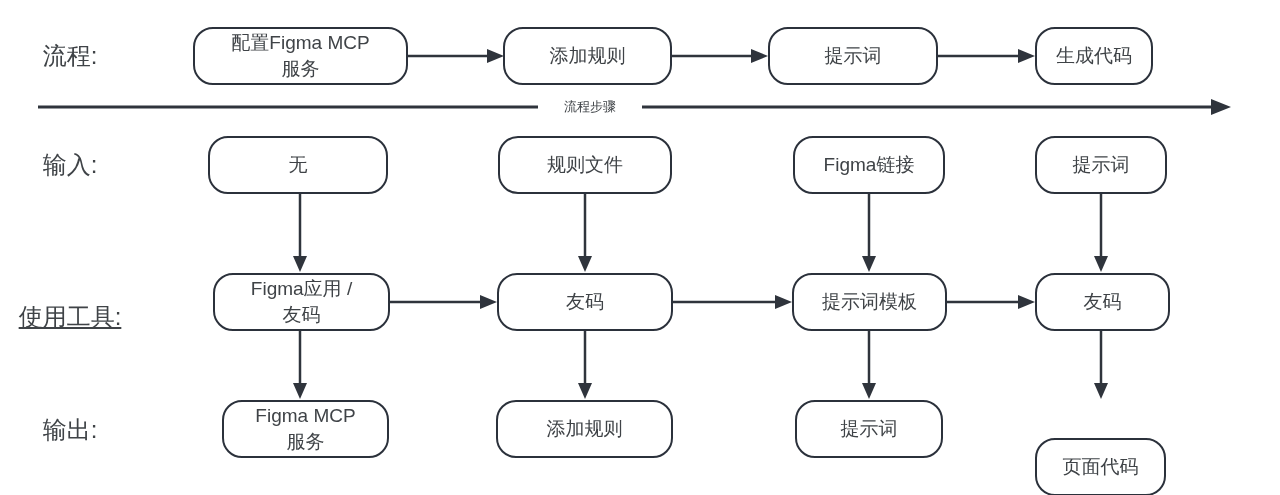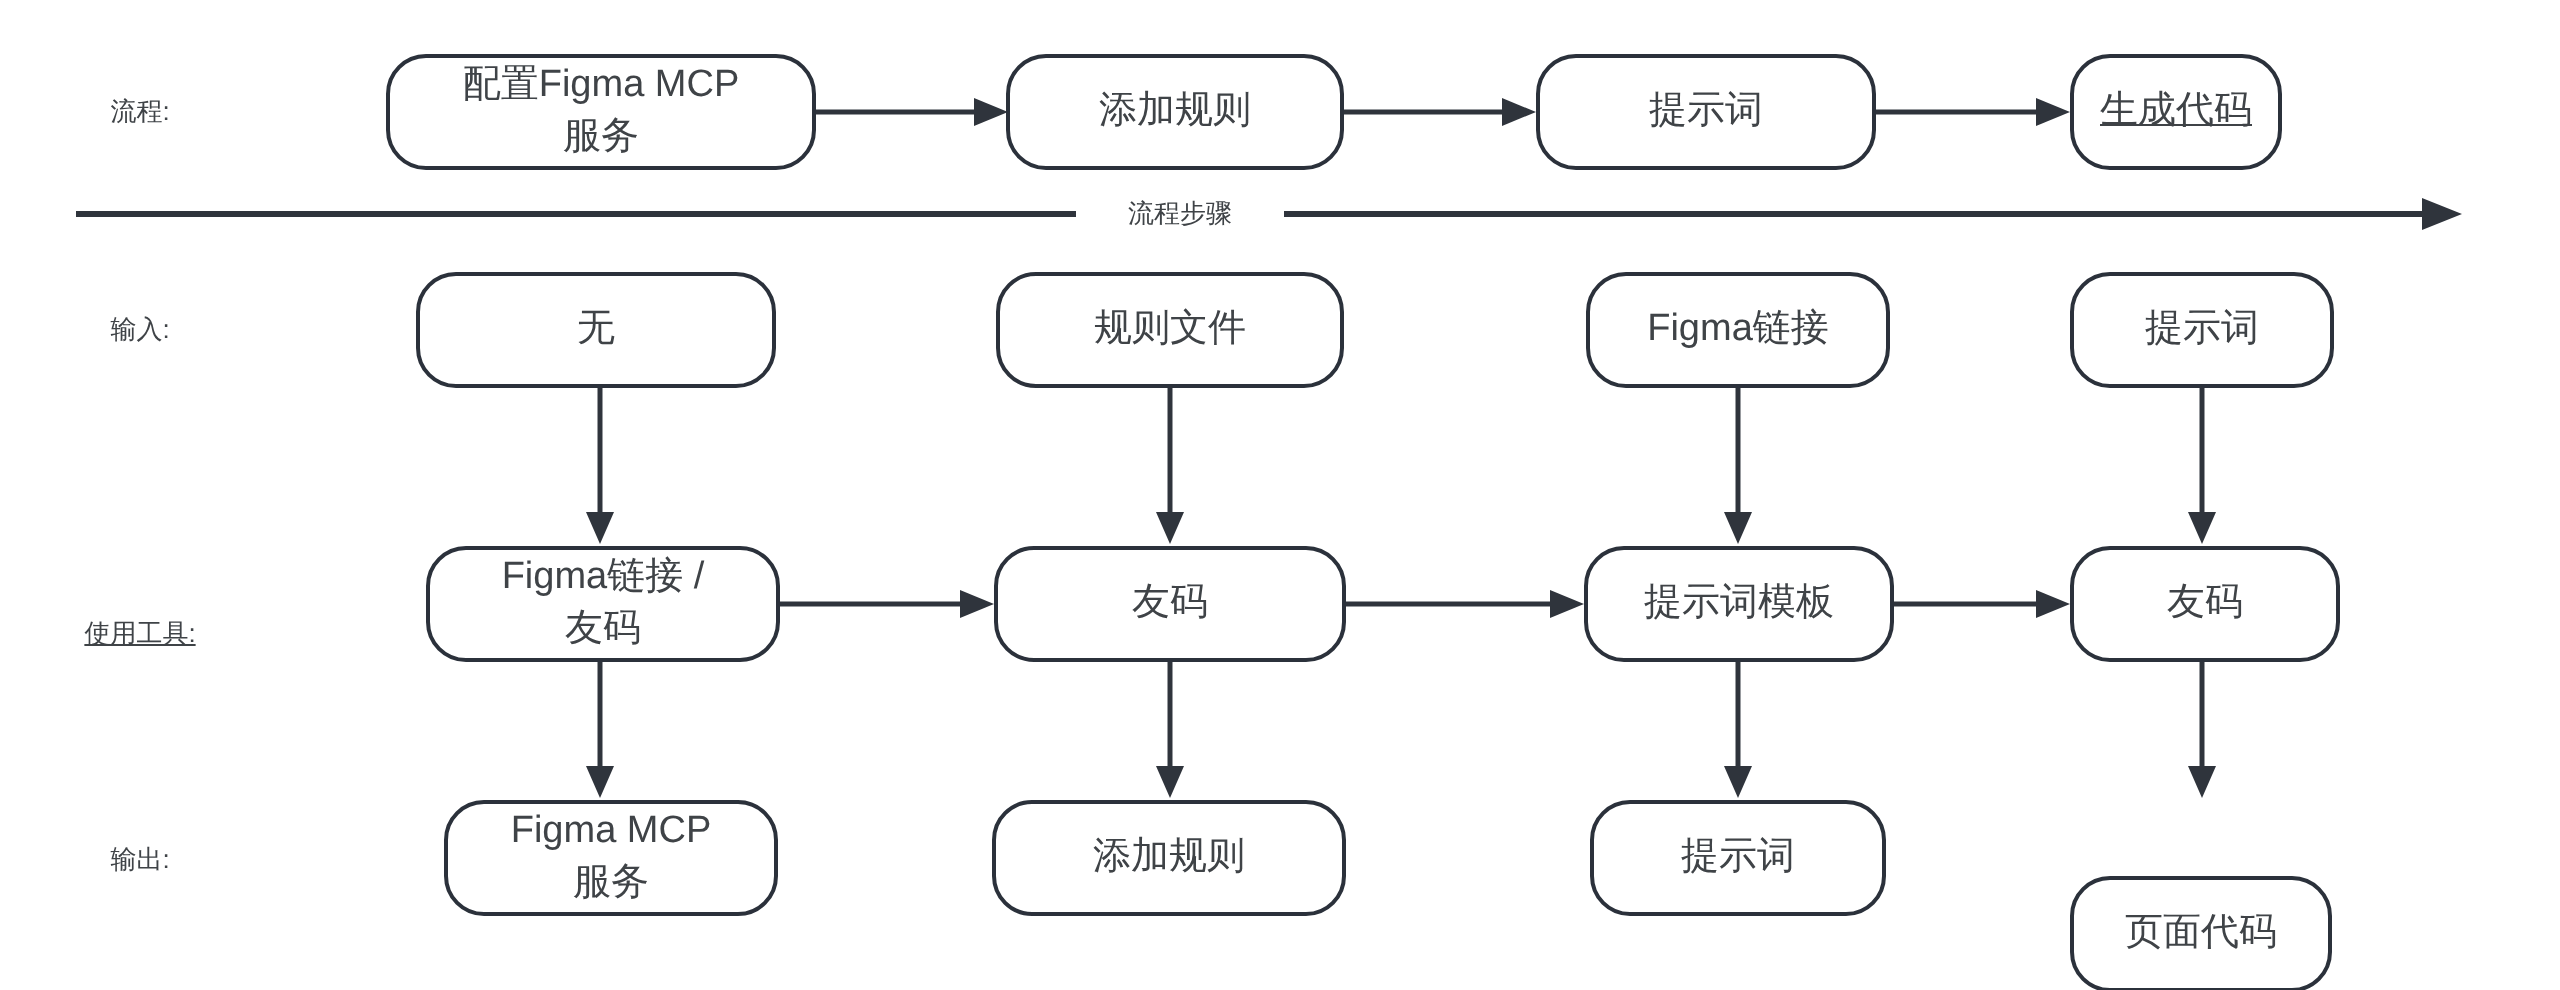--- a/index.html
+++ b/index.html
@@ -16,42 +16,42 @@
     font-family:"Liberation Sans", sans-serif;
     color:var(--text);
     overflow:hidden;
   }
   .arrows{position:absolute;left:0;top:0;width:1280px;height:495px;}
   .arrows line{stroke:var(--arrow);stroke-width:2.5;}
   .arrows line.axis{stroke-width:3;}
   .arrows polygon{fill:var(--arrow);}
   .row-label{
     position:absolute;left:10px;width:120px;
-    font-size:13px;line-height:26px;text-align:center;
+    font-size:24px;line-height:26px;text-align:center;
     white-space:nowrap;
   }
   .node{
     position:absolute;height:58px;box-sizing:border-box;
     border:2.5px solid var(--node-border);
     border-radius:20px;
     background:var(--background);
     display:flex;align-items:center;justify-content:center;
     font-size:19px;line-height:26px;text-align:center;
     white-space:pre-line;
   }
   .axis-label{
     position:absolute;top:94px;left:538px;width:100px;
     font-size:13px;line-height:26px;text-align:center;
     background:var(--background);padding:0 2px;
   }
   
   .r1{top:27px;} .r2{top:136px;} .r3{top:273px;} .r4{top:400px;}
   
   .r1c1{left:193px;width:215px;} .r1c2{left:503px;width:169px;}
-  .r1c3{left:768px;width:170px;} .r1c4{left:1035px;width:106px;text-decoration:underline;}
+  .r1c3{left:768px;width:170px;} .r1c4{left:1035px;width:118px;}
   .r2c1{left:208px;width:180px;} .r2c2{left:498px;width:174px;}
   .r2c3{left:793px;width:152px;} .r2c4{left:1035px;width:132px;}
   .r3c1{left:213px;width:177px;} .r3c2{left:497px;width:176px;}
   .r3c3{left:792px;width:155px;} .r3c4{left:1035px;width:135px;}
   .r4c1{left:222px;width:167px;} .r4c2{left:496px;width:177px;}
   .r4c3{left:795px;width:148px;} .r4c4{left:1035px;width:131px;margin-top:38px;}
   
   .lr1{top:43px;} .lr2{top:152px;} .lr3{top:304px;text-decoration:underline;} .lr4{top:417px;}
 </style>
 </head>
@@ -140,21 +140,21 @@
 服务</div>
   <div class="node r1 r1c2">添加规则</div>
   <div class="node r1 r1c3">提示词</div>
   <div class="node r1 r1c4">生成代码</div>
 
   <div class="node r2 r2c1">无</div>
   <div class="node r2 r2c3">Figma链接</div>
   <div class="node r2 r2c2">规则文件</div>
   <div class="node r2 r2c4">提示词</div>
 
-  <div class="node r3 r3c1">Figma链接 /
+  <div class="node r3 r3c1">Figma应用 /
 友码</div>
   <div class="node r3 r3c2">友码</div>
   <div class="node r3 r3c3">提示词模板</div>
   <div class="node r3 r3c4">友码</div>
 
   <div class="node r4 r4c1">Figma MCP
 服务</div>
   <div class="node r4 r4c2">添加规则</div>
   <div class="node r4 r4c3">提示词</div>
   <div class="node r4 r4c4">页面代码</div>

